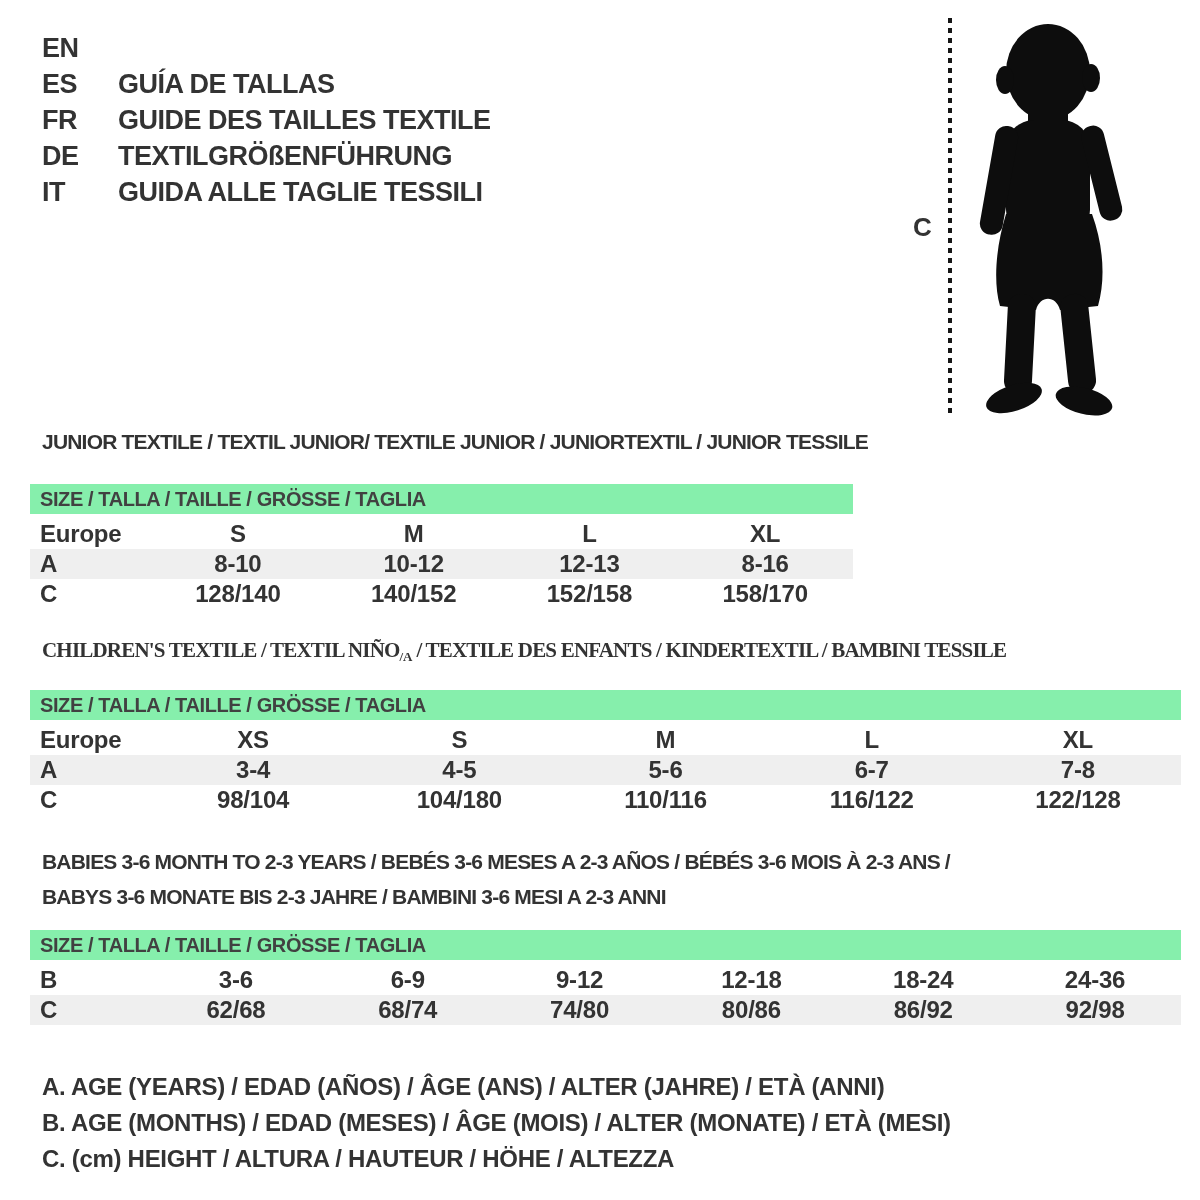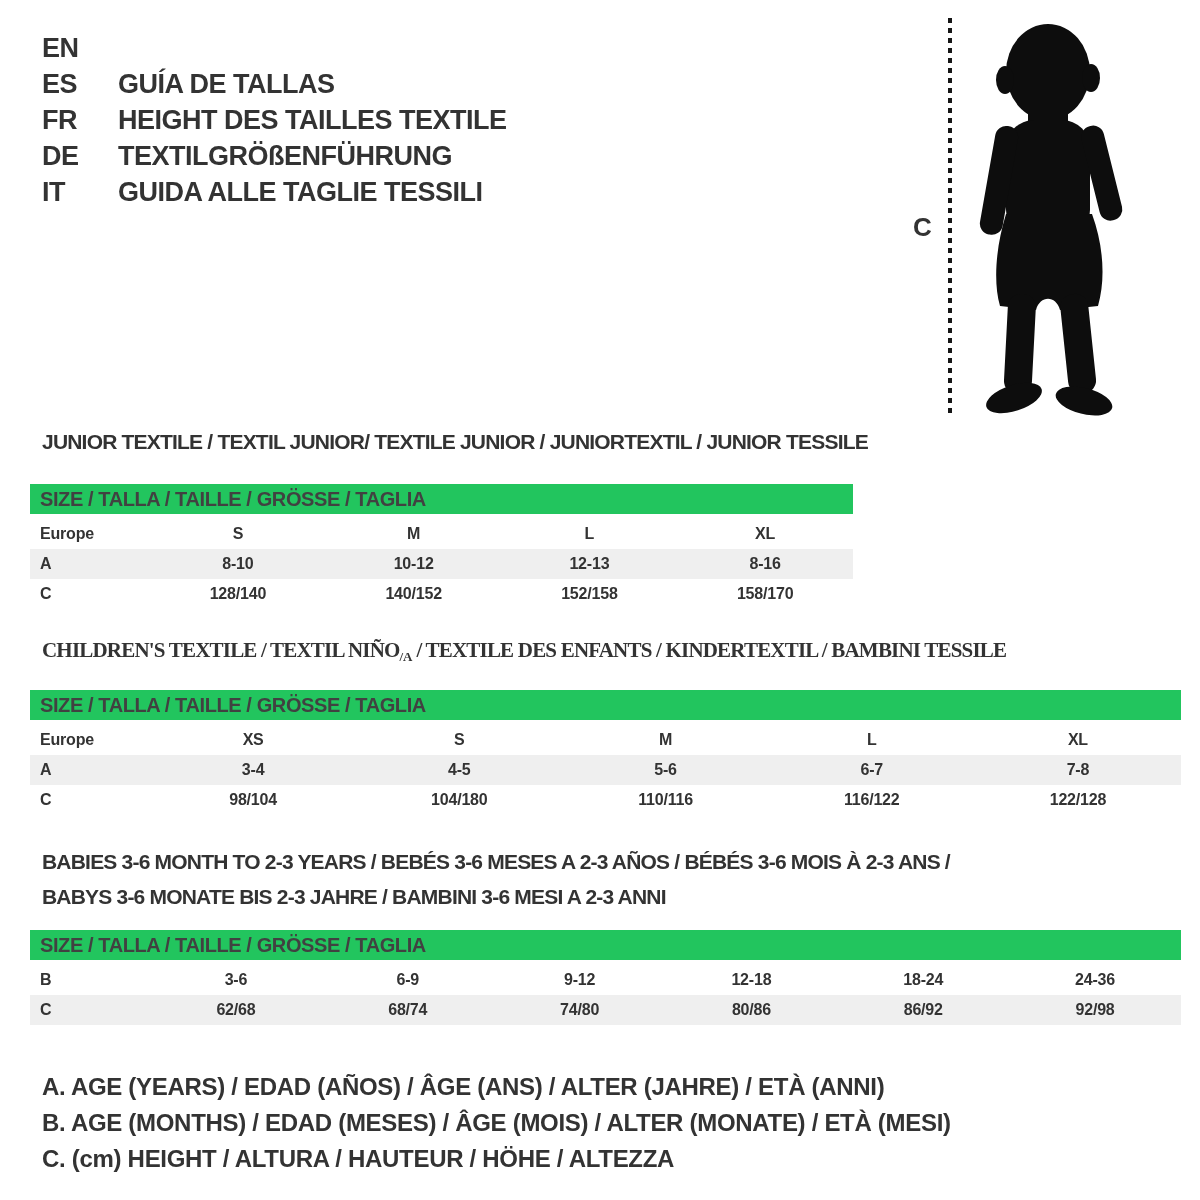--- a/index.html
+++ b/index.html
@@ -29,25 +29,25 @@
   .title-junior{top:430px;}
   .title-children{top:638px;font-family:Liberation Serif, serif;}
   .title-babies{top:844px;line-height:35px;}
 
   
   .size-table{position:absolute;left:30px;}
   .table-junior{top:484px;width:823px;}
   .table-children{top:690px;width:1151px;}
   .table-babies{top:930px;width:1151px;}
   .bar{
-    height:30px;background:#22c55e;color:#414141;
+    height:30px;background:#86efac;color:#414141;
     font-size:20px;line-height:30px;padding-left:10px;
     letter-spacing:-0.4px;margin-bottom:5px;
   }
-  .trow{display:flex;height:30px;line-height:30px;font-size:16px;letter-spacing:-0.2px;}
+  .trow{display:flex;height:30px;line-height:30px;font-size:24px;letter-spacing:-0.2px;}
   .trow.shade{background:#efefef;}
   .tlabel{width:120px;padding-left:10px;box-sizing:border-box;}
   .tcell{flex:1;text-align:center;}
 
   
   .legend{position:absolute;left:42px;top:1069px;}
   .legend-line{height:36px;line-height:36px;font-size:24px;letter-spacing:-0.3px;white-space:nowrap;}
 </style>
 </head>
 <body>
@@ -57,21 +57,21 @@
   <div class="lang-block">
     <div class="lang-row">
       <span class="lang-code">EN</span>
     </div>
     <div class="lang-row">
       <span class="lang-code">ES</span>
       <span class="lang-label">GUÍA DE TALLAS</span>
     </div>
     <div class="lang-row">
       <span class="lang-code">FR</span>
-      <span class="lang-label">HEIGHT DES TAILLES TEXTILE</span>
+      <span class="lang-label">GUIDE DES TAILLES TEXTILE</span>
     </div>
     <div class="lang-row">
       <span class="lang-code">DE</span>
       <span class="lang-label">TEXTILGRÖßENFÜHRUNG</span>
     </div>
     <div class="lang-row">
       <span class="lang-code">IT</span>
       <span class="lang-label">GUIDA ALLE TAGLIE TESSILI</span>
     </div>
   </div>

